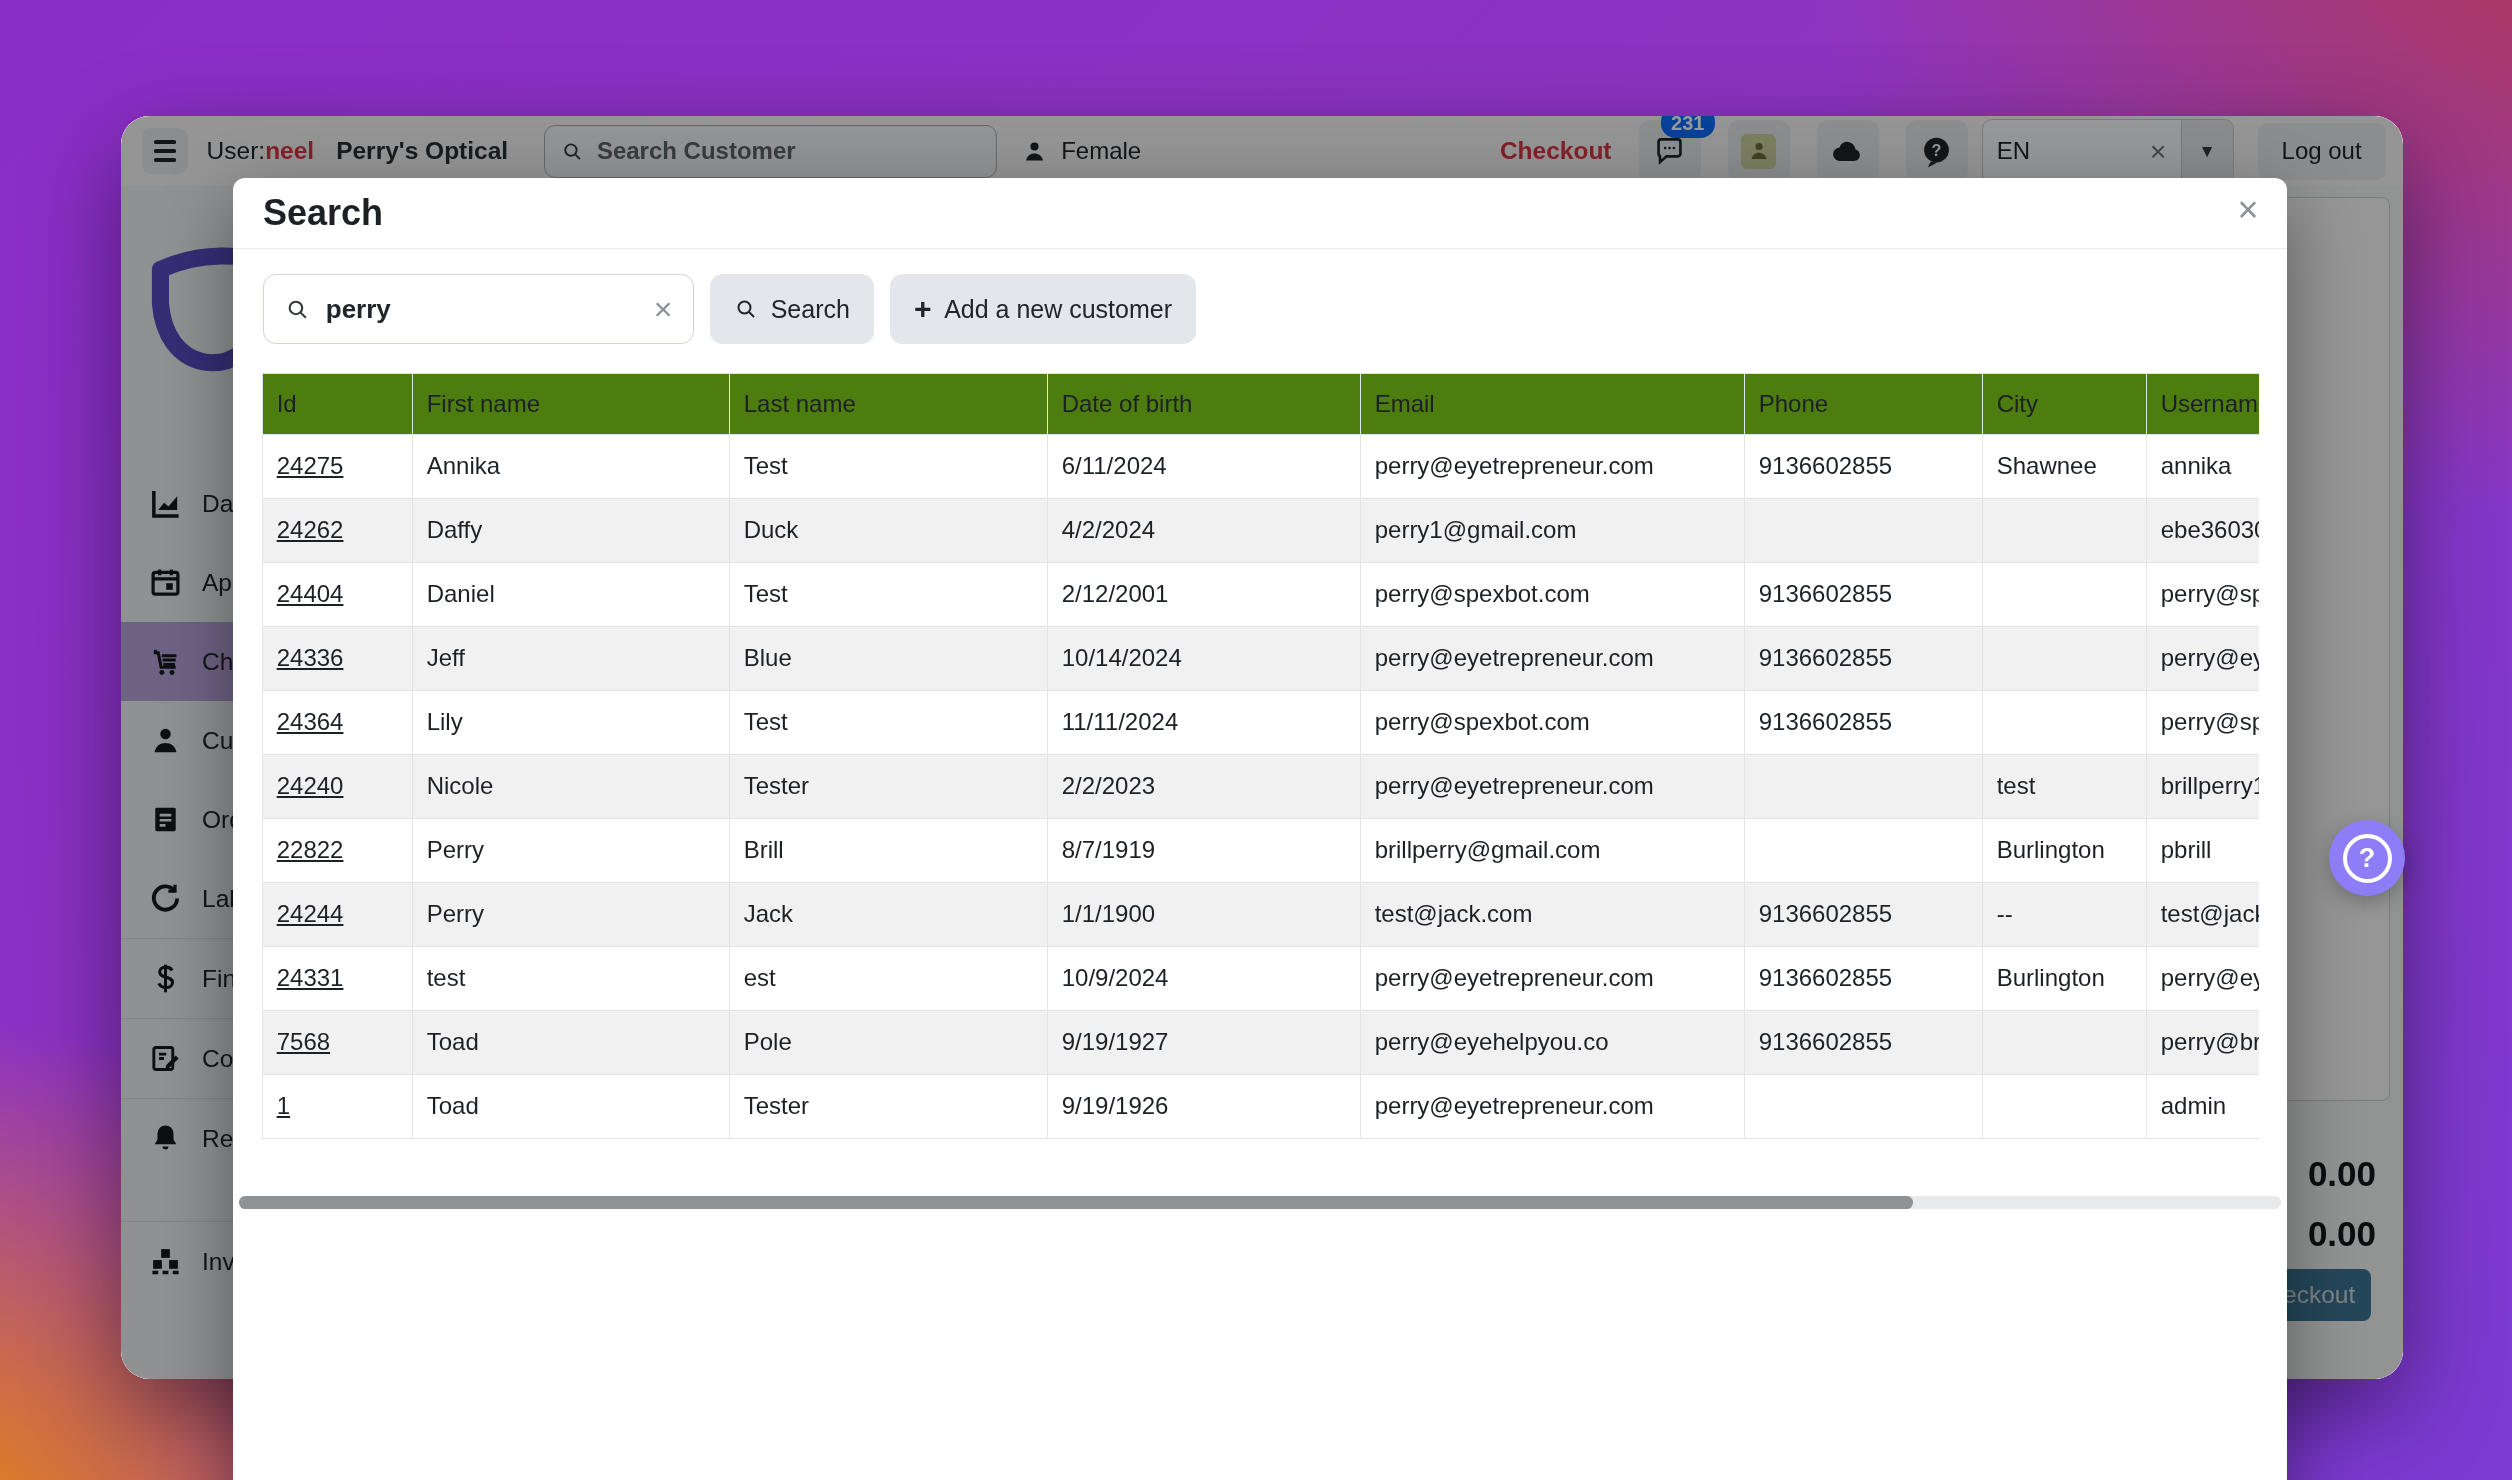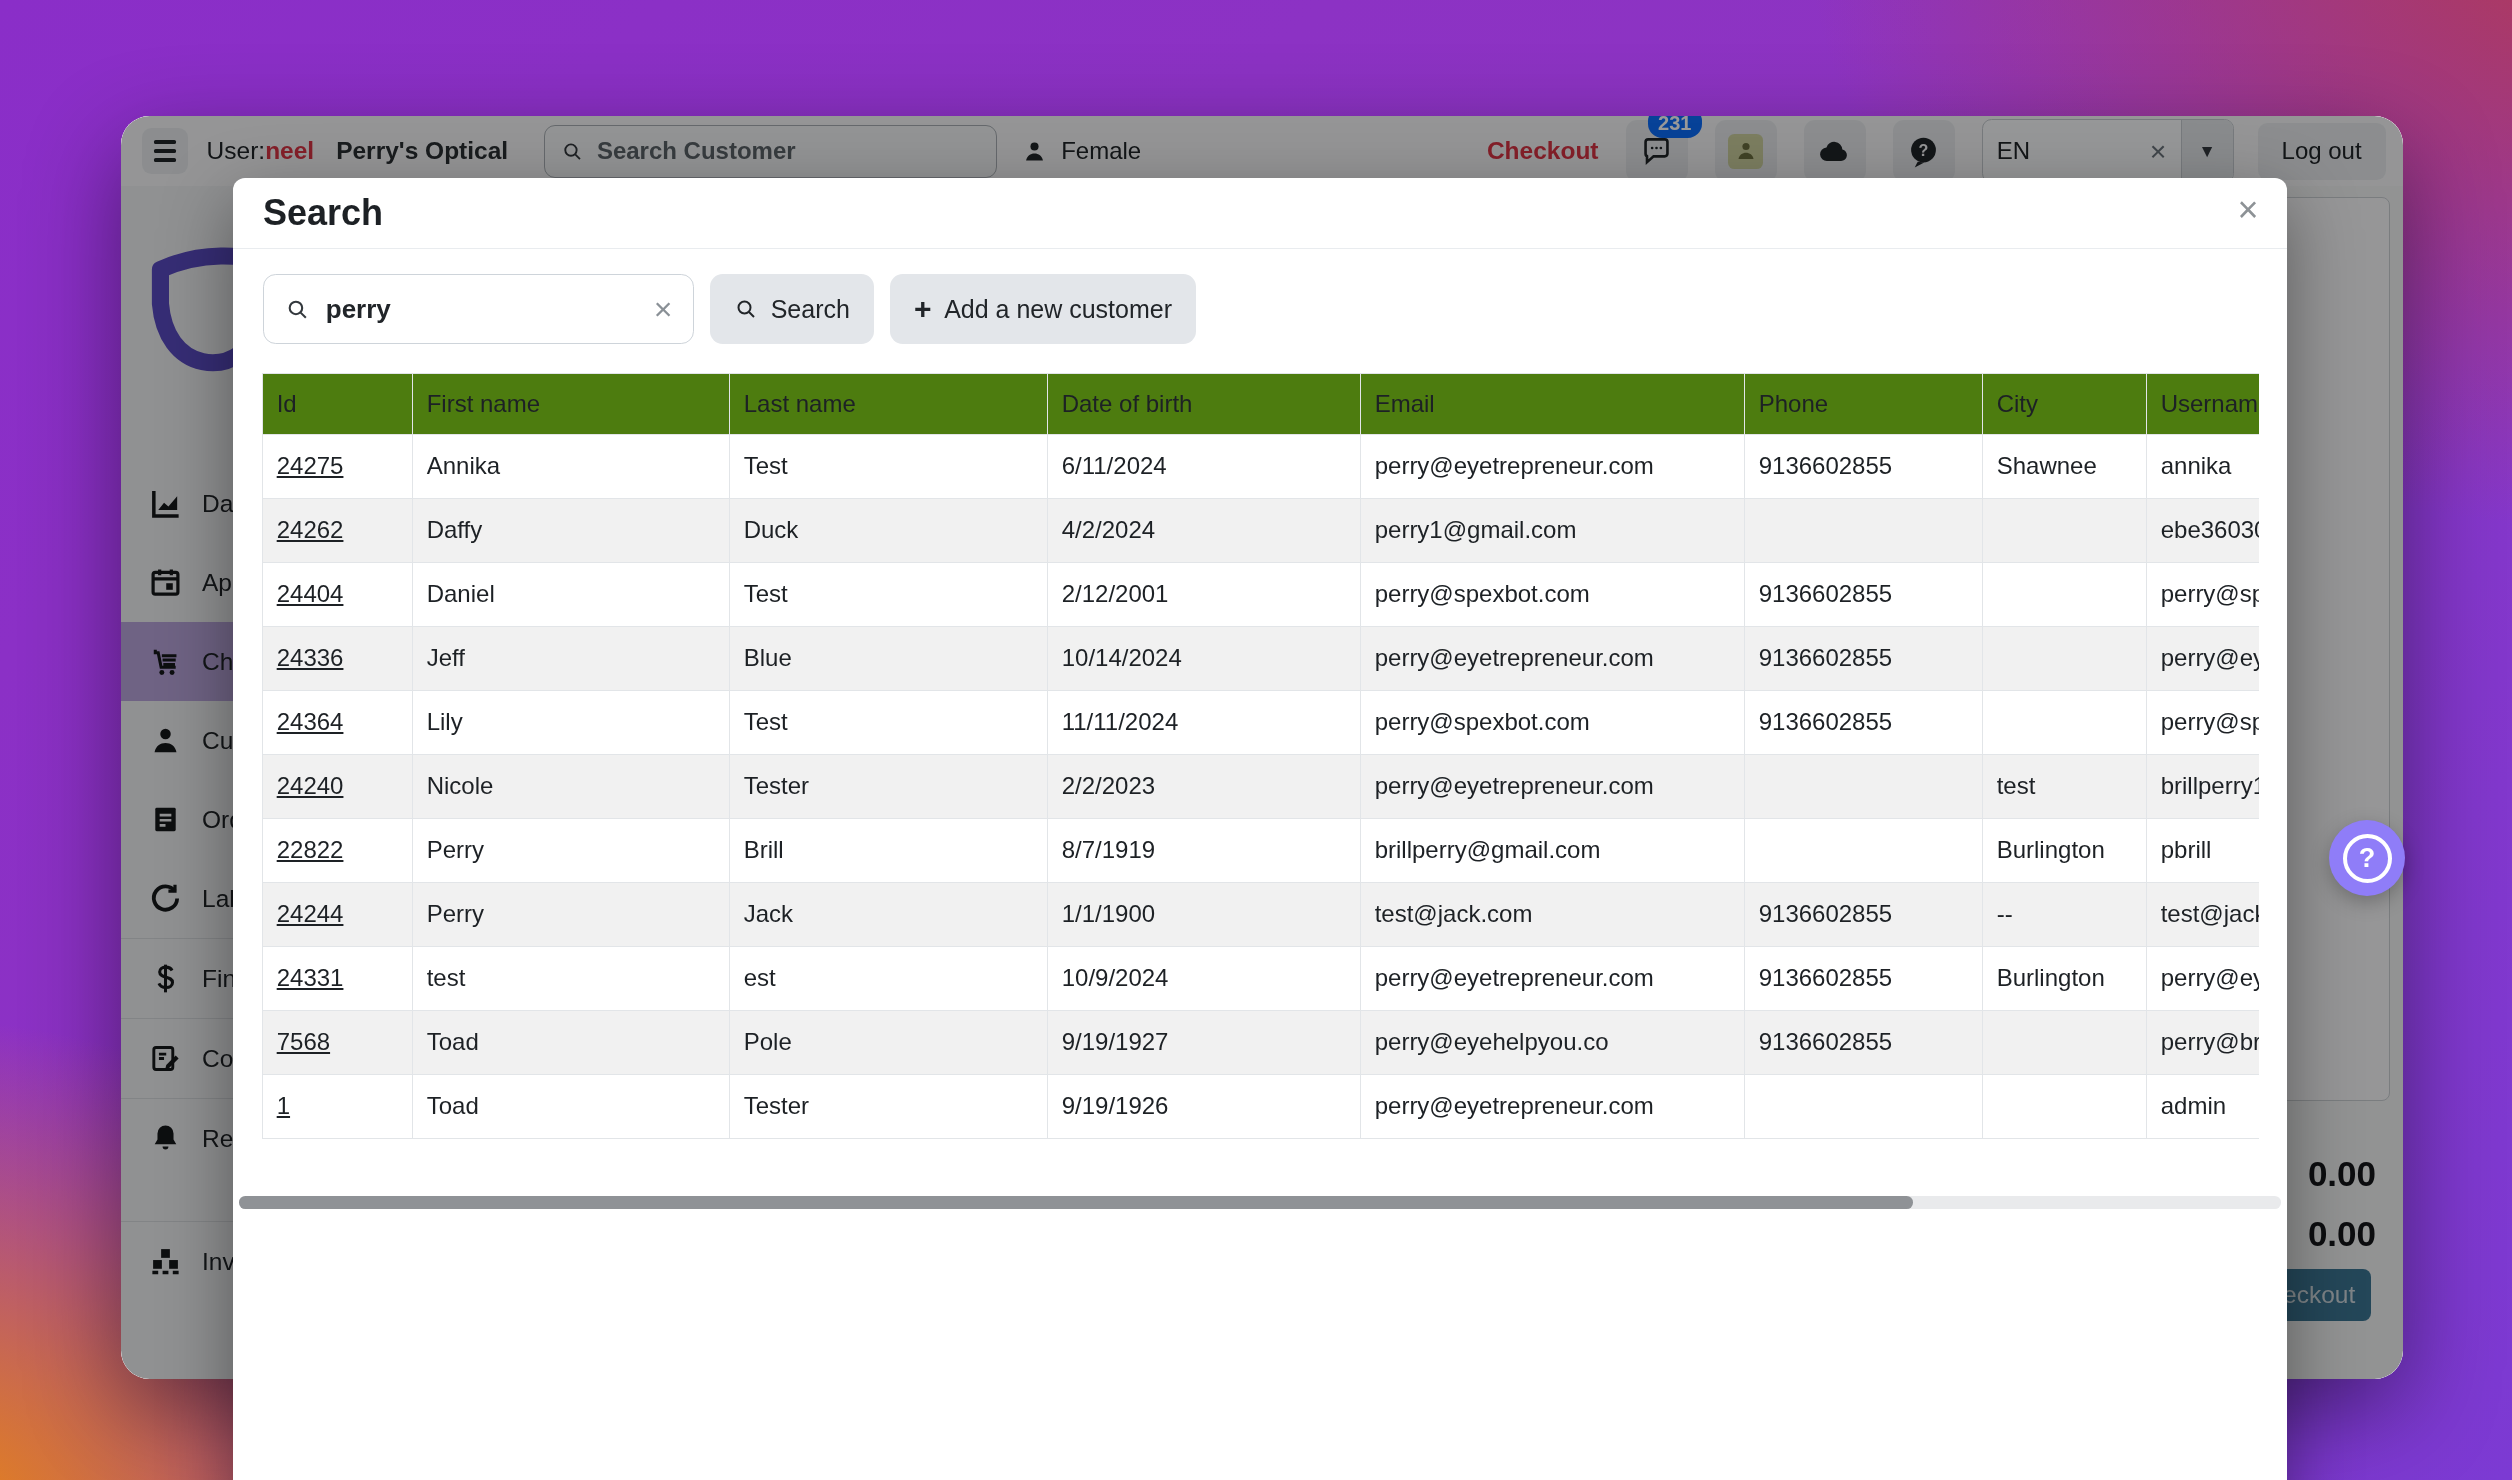--- a/index.html
+++ b/index.html
@@ -31,21 +31,21 @@
   .gender{margin-left:24px;display:flex;align-items:center;gap:13px;font-size:24px;color:#212529;}
   .gender .icn{width:27px;height:27px;color:#212529;}
   .tb-checkout{margin-left:auto;font-size:24.5px;font-weight:bold;color:#dc3545;cursor:pointer;white-space:nowrap;}
   .tb-btn{width:62px;height:62px;border-radius:11px;background:#e9ecef;display:flex;align-items:center;
     justify-content:center;margin-left:27px;position:relative;cursor:pointer;flex:none;}
   .tb-btn .icn{width:35px;height:35px;color:#212529;}
   .badge{position:absolute;top:-12.7px;right:-14.2px;background:#0d6efd;color:#fff;font-size:20px;line-height:1;
     padding:5.5px 10.3px;border-radius:14.2px;font-weight:bold;}
   .agent{width:35px;height:35px;border-radius:6.3px;background:#cfd3a0;display:flex;align-items:center;justify-content:center;}
   .agent .icn{width:24px;height:24px;color:#6d7040;}
-  .lang{margin-left:27px;width:250px;height:62px;border-radius:9.5px;overflow:hidden;display:flex;flex:none;
+  .lang{margin-left:14px;width:250px;height:62px;border-radius:9.5px;overflow:hidden;display:flex;flex:none;
     border:0.8px solid #c6cbd0;background:#fbfcfd;cursor:pointer;}
   .lang-value{flex:1;display:flex;align-items:center;padding:0 14.2px;font-size:24px;color:#212529;}
   .lang-clear{margin-left:auto;font-size:28.5px;color:#6c757d;}
   .lang-caret{width:51px;background:#e5e8eb;border-left:0.8px solid #c6cbd0;display:flex;align-items:center;
     justify-content:center;font-size:17.4px;color:#343a40;}
   .logout{margin-left:24px;height:57px;padding:0 24px;border-radius:9.5px;background:#e9ecef;display:flex;
     align-items:center;font-size:24px;color:#212529;cursor:pointer;flex:none;}
 
   
   .app-body{display:flex;height:calc(100% - 70px);}

